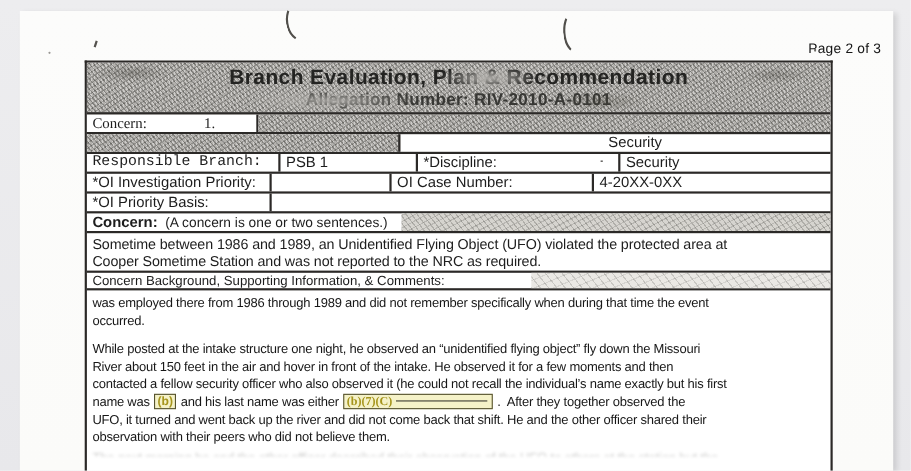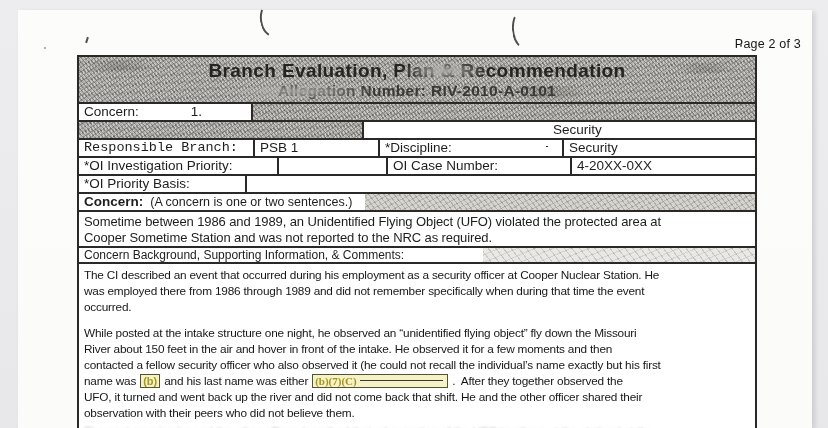--- a/index.html
+++ b/index.html
@@ -128,41 +128,41 @@
       <div class="hdr-title">Branch Evaluation, Plan &amp; Recommendation</div>
       <div class="hdr-sub">Allegation Number: RIV-2010-A-0101</div>
       <div class="blotch bl1"></div>
       <div class="blotch bl2"></div>
       <div class="blotch bl3"></div>
       <div class="blotch bl4"></div>
       <div class="blotch bl5"></div>
     </div>
 
     <div class="frow">
-      <div class="cell wcell" style="width:174px;">
+      <div class="cell wcell" style="width:156px;font-family:Liberation Serif, serif;">
         <span>Concern:</span><span class="cnum">1.</span>
       </div>
       <div class="noise grow" style="border-right:none;"></div>
     </div>
 
     <div class="frow">
       <div class="cell noise" style="width:285px;"></div>
       <div class="cell" style="width:184px;margin-top:24px;">*RX Code or Functional Area:</div>
       <div class="cell last">Security</div>
     </div>
 
     <div class="frow">
       <div class="cell" style="width:176px;font-family:Liberation Mono, monospace;">Responsible Branch:</div>
       <div class="cell" style="width:125px;">PSB 1</div>
       <div class="cell" style="width:184px;">*Discipline:</div>
       <div class="cell last">Security</div>
     </div>
 
     <div class="frow">
-      <div class="cell" style="width:200px;">*OI Investigation Priority:</div>
+      <div class="cell" style="width:168px;">*OI Investigation Priority:</div>
       <div class="cell" style="width:109px;"></div>
       <div class="cell" style="width:184px;">OI Case Number:</div>
       <div class="cell last">4-20XX-0XX</div>
     </div>
 
     <div class="frow">
       <div class="cell" style="width:168px;">*OI Priority Basis:</div>
       <div class="cell last"></div>
     </div>
 
@@ -178,21 +178,20 @@
       <div>Sometime between 1986 and 1989, an Unidentified Flying Object (UFO) violated the protected area at</div>
       <div>Cooper Sometime Station and was not reported to the NRC as required.</div>
     </div>
 
     <div class="frow bgrow">
       <div class="cell bg-label-cell">Concern Background, Supporting Information, &amp; Comments:</div>
       <div class="noise-xlt grow"></div>
     </div>
 
     <div class="bodycell">
-      <div>The CI described an event that occurred during his employment as a security officer at Cooper Nuclear Station.  He</div>
       <div>was employed there from 1986 through 1989 and did not remember specifically when during that time the event</div>
       <div>occurred.</div>
       <div class="gap"></div>
       <div>While posted at the intake structure one night, he observed an “unidentified flying object” fly down the Missouri</div>
       <div>River about 150 feet in the air and hover in front of the intake.  He observed it for a few moments and then</div>
       <div>contacted a fellow security officer who also observed it (he could not recall the individual’s name exactly but his first</div>
       <div class="rline-row">
         <span>name was</span>
         <span class="redact">(b)</span>
         <span>and his last name was either</span>

